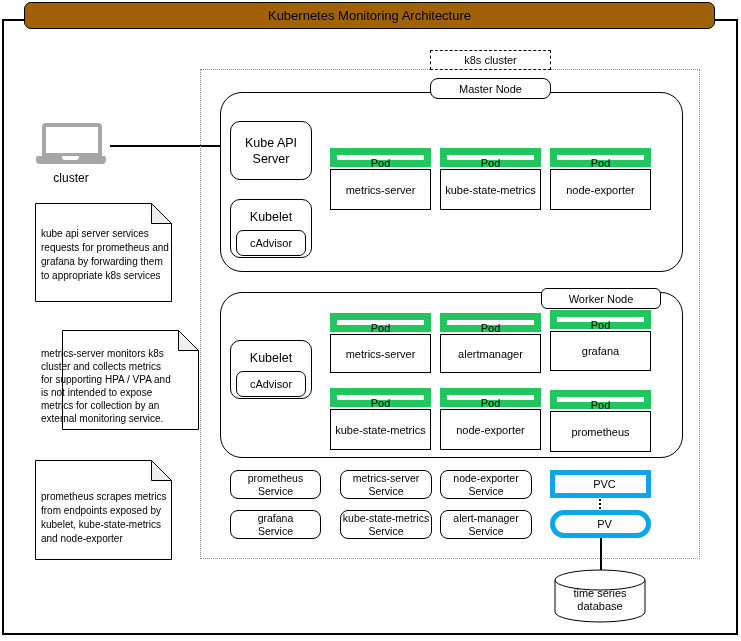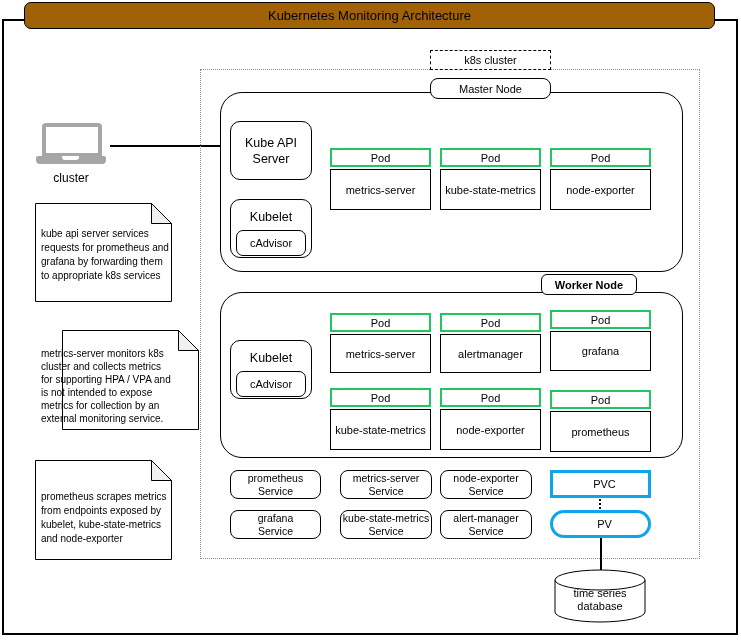--- a/index.html
+++ b/index.html
@@ -37,26 +37,26 @@
   .cluster-box { left:200px; top:69px; width:500px; height:490px; border:1px dotted #8c8c8c; }
   .cluster-label { left:430px; top:50px; width:121px; height:20px; border:1px dashed #000; background:#fff; font-size:11px; }
   .node-box { border:1px solid #000; border-radius:22px; background:#fff; }
   .node-label { border:1px solid #000; border-radius:6px; background:#fff; font-size:11px; height:21px; }
 
   .rounded-comp { border:1px solid #000; border-radius:10px; background:#fff; font-size:12.5px; line-height:16px; }
   .kubelet-title { padding-top:9px; text-align:center; font-size:12.5px; }
   .cadvisor { border:1px solid #000; border-radius:7px; background:#fff; font-size:11px; }
 
   
-  .pod-header { position:absolute; left:0; right:0; top:0; height:19px; border:2px solid #22c55e; background:#fff; line-height:17px; text-align:center; font-size:11px; box-sizing:border-box; }
+  .pod-header { position:absolute; left:0; right:0; top:0; height:19px; border:7px solid #22c55e; background:#fff; line-height:17px; text-align:center; font-size:11px; box-sizing:border-box; }
   .pod-body { position:absolute; left:0; right:0; top:21px; bottom:0; border:1px solid #000; background:#fff; font-size:11px; box-sizing:border-box; display:flex; align-items:center; justify-content:center; }
 
   
   .svc { border:1px solid #000; border-radius:8px; background:#fff; font-size:10.5px; line-height:13px; }
-  .store-rect { border:3px solid #0ea5e9; background:#fff; font-size:11px;padding-left:8px; }
+  .store-rect { border:5px solid #0ea5e9; background:#fff; font-size:11px;padding-left:8px; }
   .db-text { left:554px; top:587px; width:92px; font-size:11px; line-height:13px; text-align:center; }
 </style>
 </head>
 <body>
 
 <div class="canvas">
 
   <div class="abs outer-frame"></div>
   <div class="abs title-bar center">Kubernetes Monitoring Architecture</div>
 
@@ -126,21 +126,21 @@
   <div class="abs" style="left:440px; top:148px; width:101px; height:62px;">
     <div class="pod-header">Pod</div>
     <div class="pod-body">kube-state-metrics</div>
   </div>
   <div class="abs" style="left:550px; top:148px; width:101px; height:62px;">
     <div class="pod-header">Pod</div>
     <div class="pod-body">node-exporter</div>
   </div>
 
   <div class="abs node-box" style="left:220px; top:292px; width:463px; height:166px;"></div>
-  <div class="abs node-label center" style="left:541px; top:274px; width:96px;font-weight:bold;">Worker Node</div>
+  <div class="abs node-label center" style="left:541px; top:288px; width:120px;">Worker Node</div>
 
   <div class="abs rounded-comp" style="left:230px; top:340px; width:82px; height:59px;">
     <div class="kubelet-title">Kubelet</div>
   </div>
   <div class="abs cadvisor center" style="left:236px; top:371px; width:70px; height:26px;">cAdvisor</div>
 
   <div class="abs" style="left:330px; top:313px; width:101px; height:60px;">
     <div class="pod-header">Pod</div>
     <div class="pod-body">metrics-server</div>
   </div>

